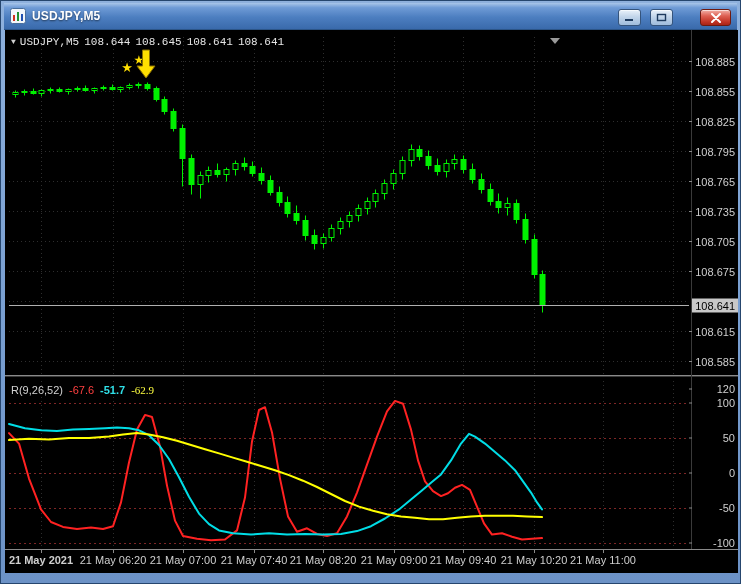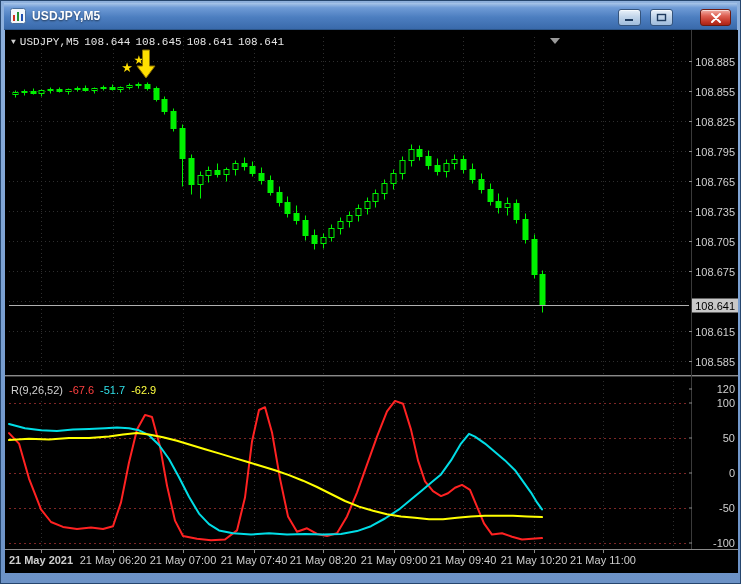--- a/index.html
+++ b/index.html
@@ -321,16 +321,16 @@
           <line x1="598.5" y1="520" x2="598.5" y2="523" stroke="#8a8a8a"></line>
           <text x="598" y="534" text-anchor="middle" font-size="11" fill="#cfcfcf" font-weight="normal">21 May 11:00</text>
         </g>
       </svg>
 
     <div class="ohlc-header">
       <span class="dd">▼</span><span>USDJPY,M5</span><span>108.644</span><span>108.645</span><span>108.641</span><span>108.641</span>
     </div>
 
     <div class="ind-header">
-      <span>R(9,26,52)</span><span class="ind-val" style="color: rgb(255, 64, 64);">-67.6</span><span class="ind-val" style="color: rgb(48, 224, 232);">-51.7</span><span class="ind-val" style="color: rgb(255, 255, 64);">-62.9</span>
+      <span>R(9,26,52)</span><span class="ind-val" style="color: rgb(255, 64, 64);">-67.6</span><span class="ind-val" style="color: rgb(48, 224, 232); font-weight: bold;">-51.7</span><span class="ind-val" style="color: rgb(255, 255, 64); font-family: Liberation Serif, serif;">-62.9</span>
     </div>
   </div>
 </div>
 
 </body></html>

